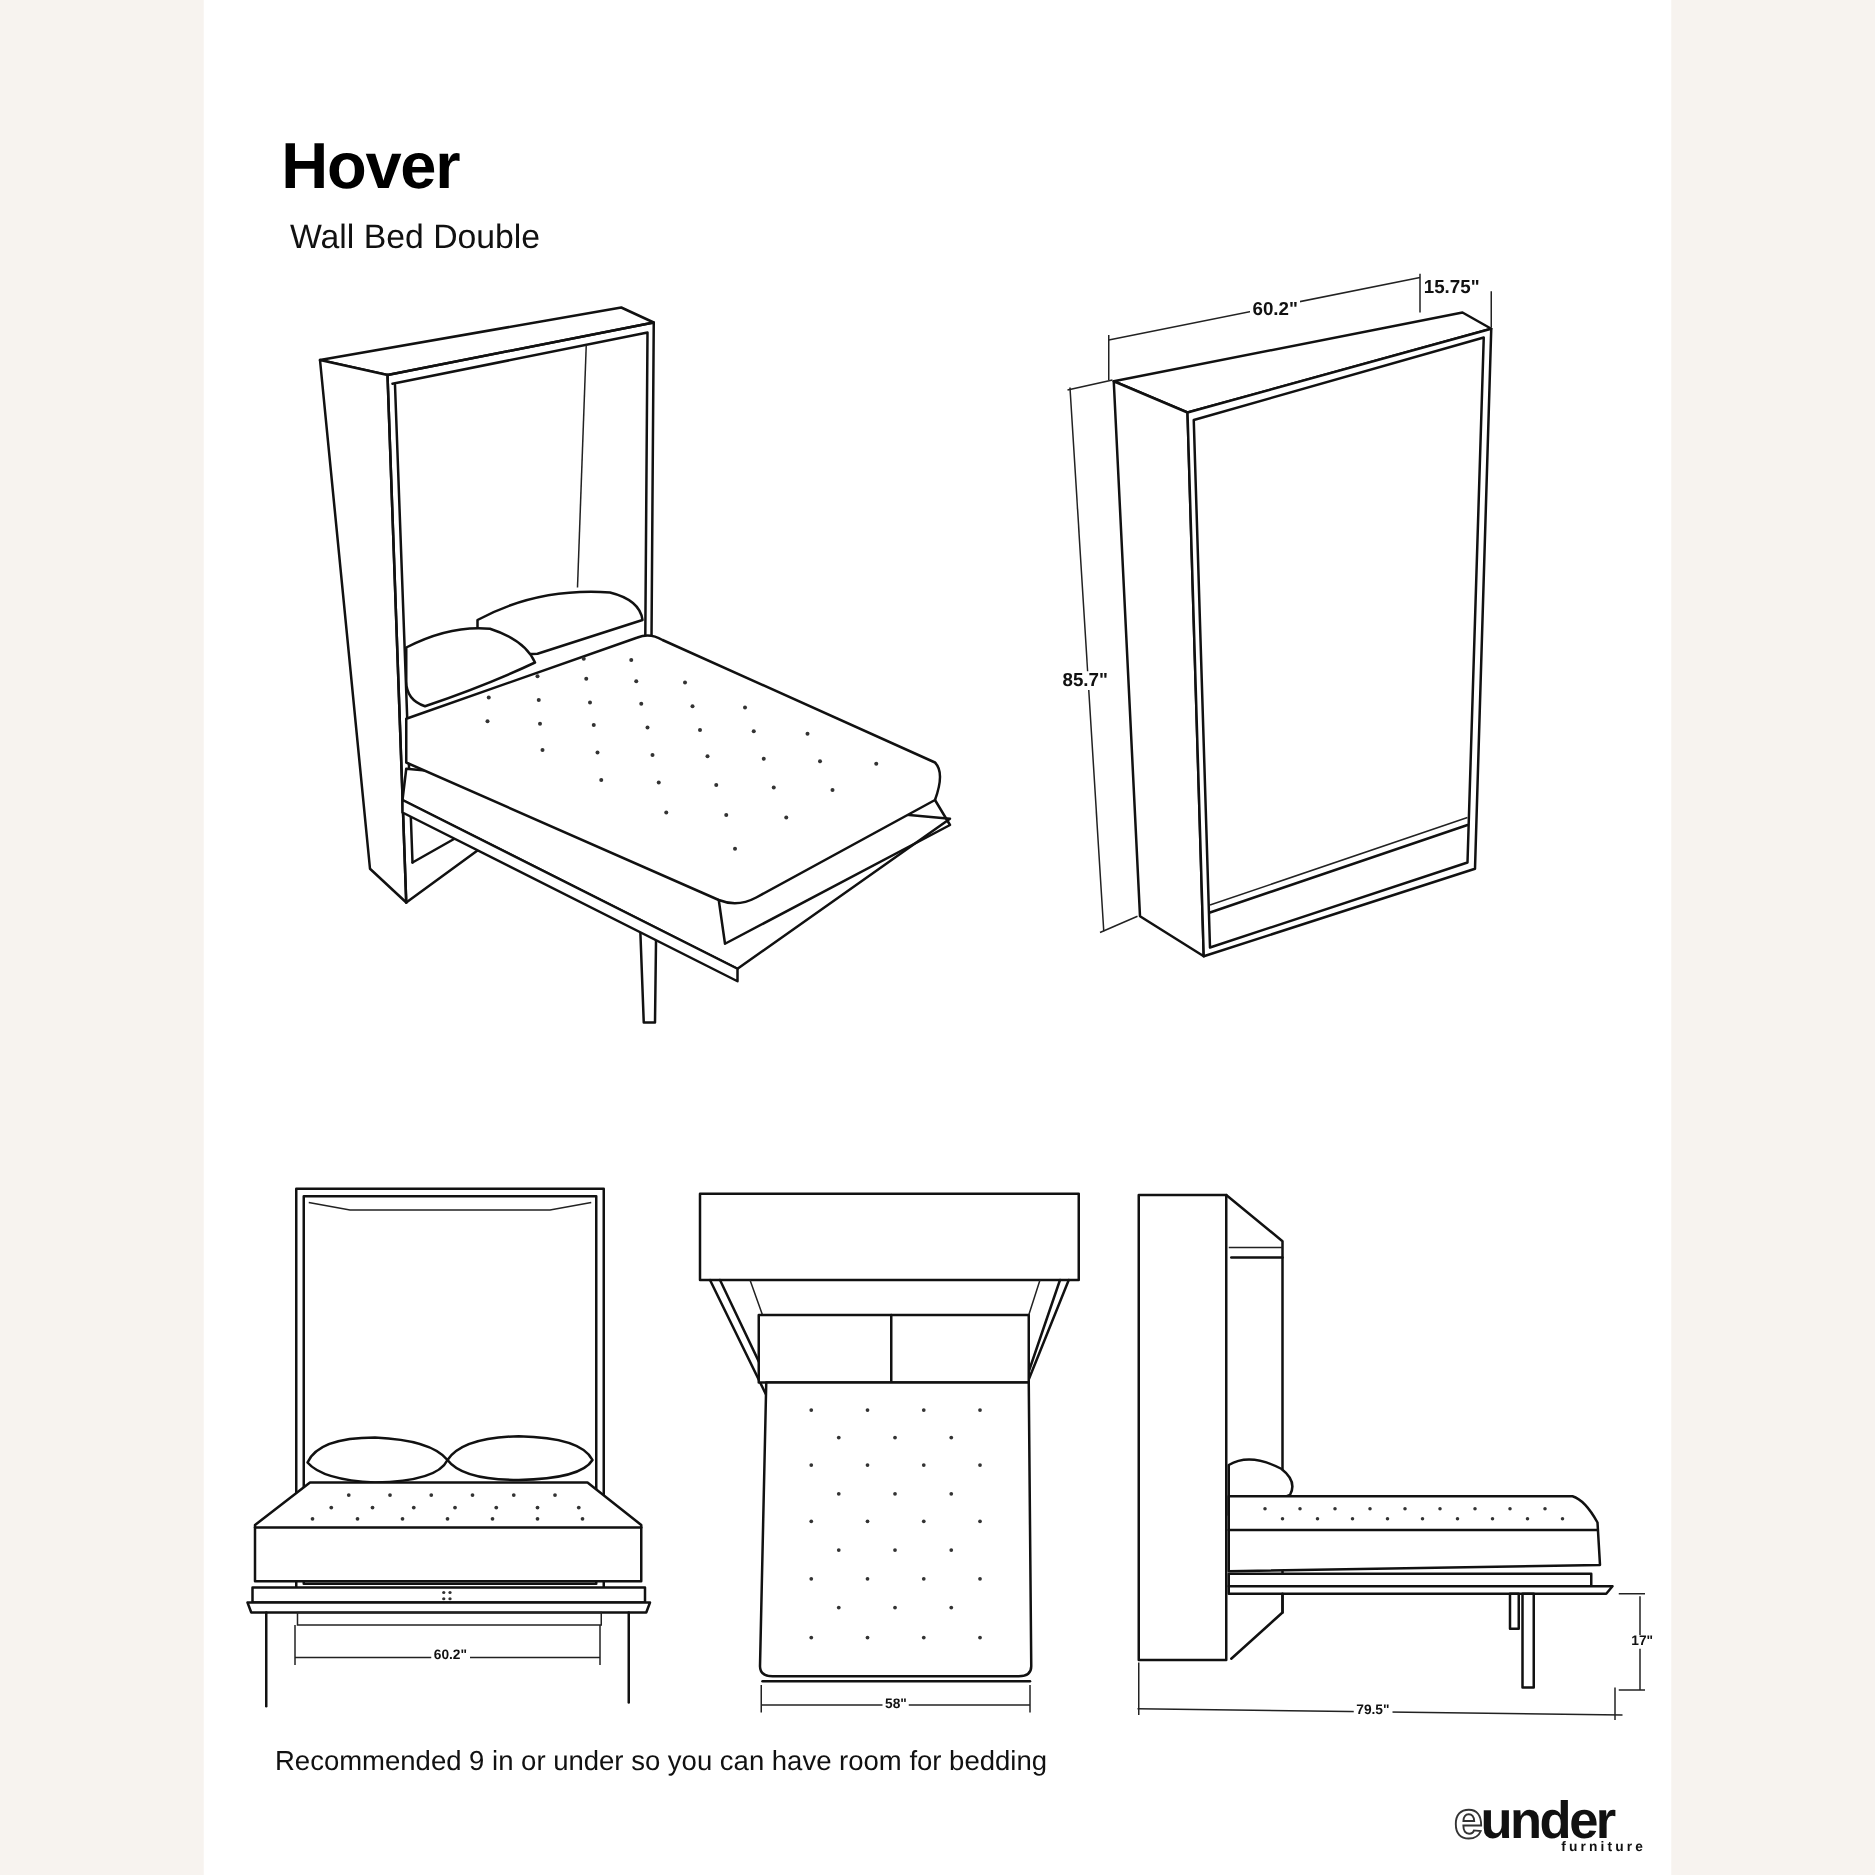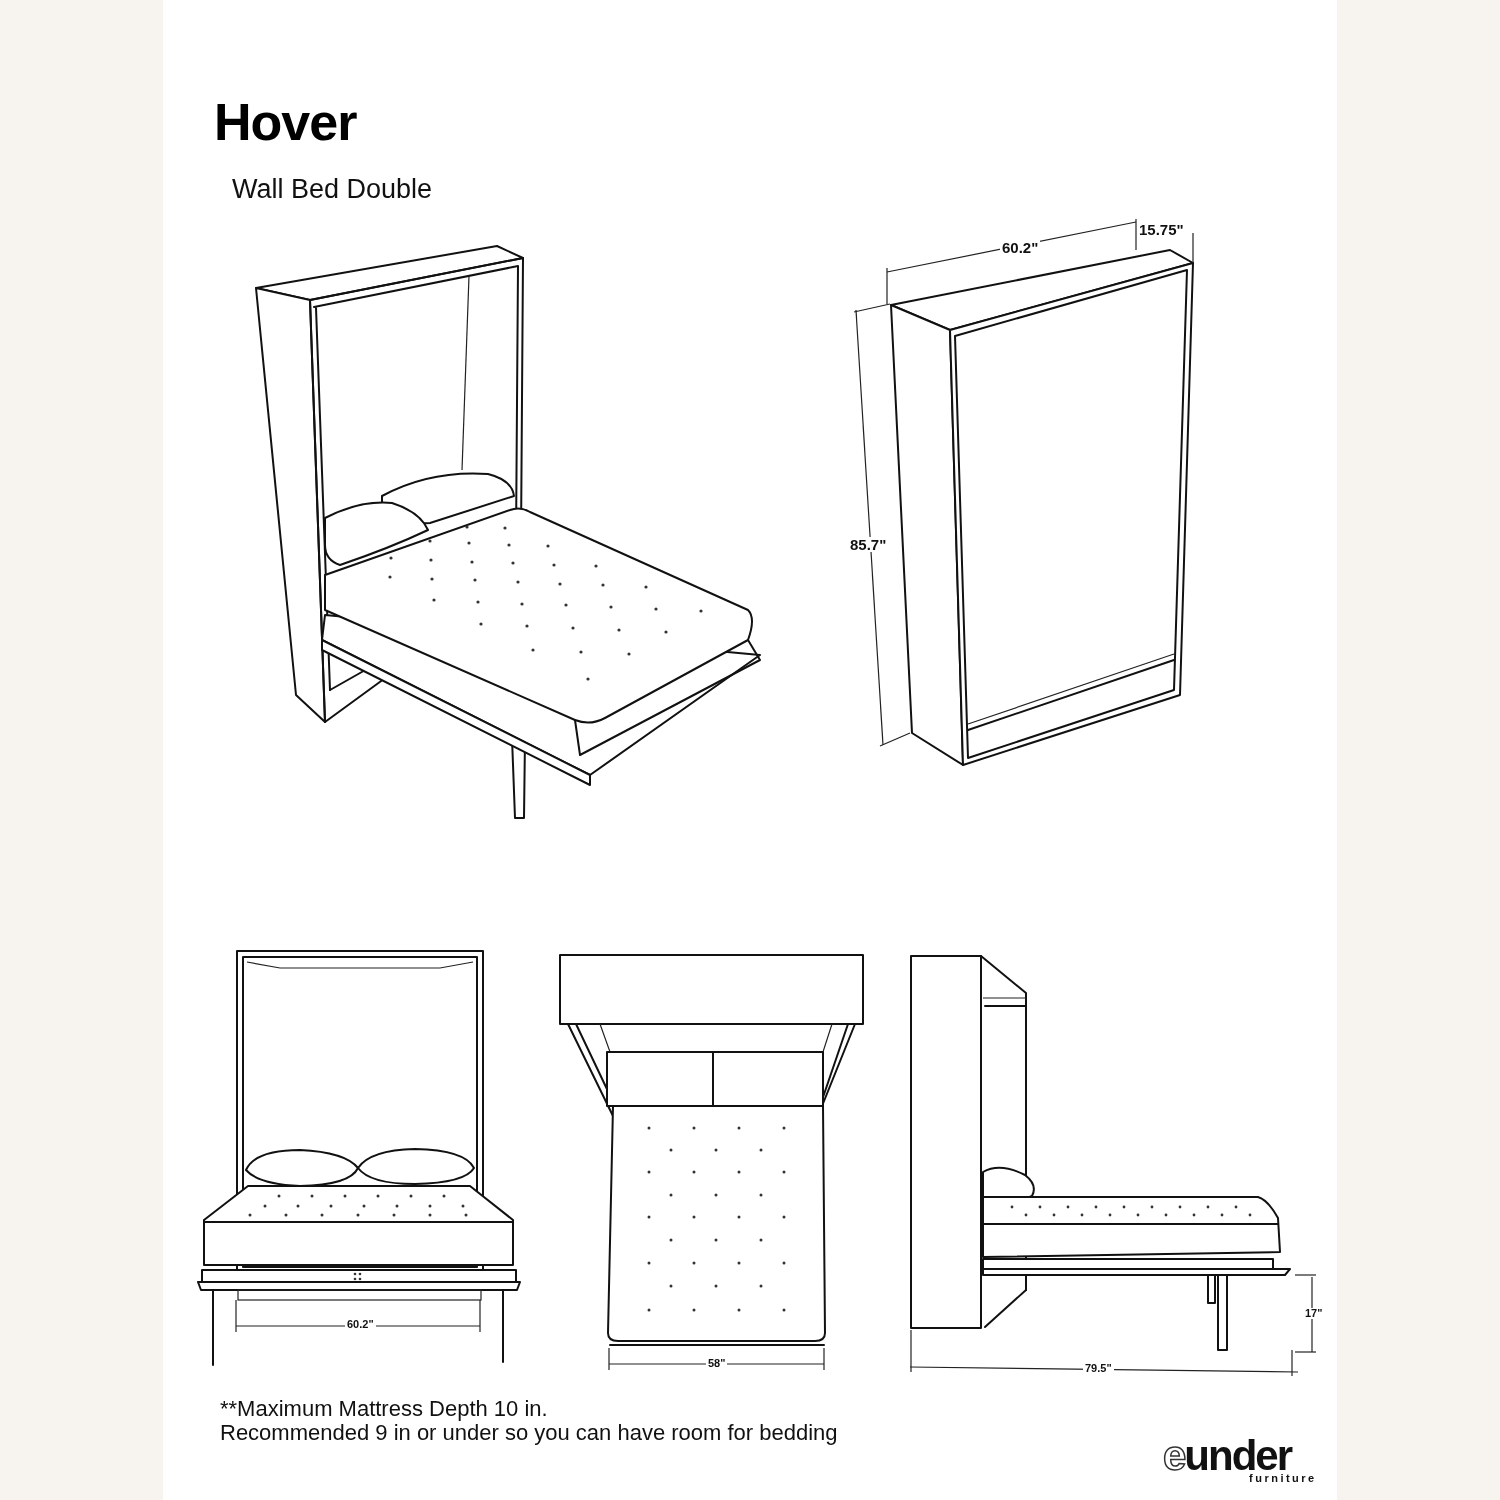--- a/index.html
+++ b/index.html
@@ -10,21 +10,21 @@
     font-family: "Liberation Sans", sans-serif;
   }
   .sheet {
     position: absolute; left: 163px; top: 0;
     width: 1174px; height: 1500px;
     background: #ffffff;
   }
   .title {
     position: absolute; left: 214px; top: 92px;
     font-size: 52px; font-weight: bold; color: #000;
-    letter-spacing: -1px; margin: 0;
+    letter-spacing: -1px; margin: 11px;
   }
   .subtitle {
     position: absolute; left: 216px; top: 158px;
     font-size: 27px; color: #111; margin: 16px;
   }
   svg.drawing {
     position: absolute; left: 0; top: 0;
     width: 1500px; height: 1500px;
   }
   svg.drawing .ln { fill: none; stroke: #111; stroke-width: 2; stroke-linejoin: round; stroke-linecap: round; }
@@ -293,20 +293,19 @@
 
 <span class="dim" style="left:1000px; top:240px; font-size:15px;">60.2"</span>
 <span class="dim" style="left:1137px; top:222px; font-size:15px;">15.75"</span>
 <span class="dim" style="left:848px; top:537px; font-size:15px;">85.7"</span>
 <span class="dim" style="left:345px; top:1319px; font-size:11px;">60.2"</span>
 <span class="dim" style="left:706px; top:1358px; font-size:11px;">58"</span>
 <span class="dim" style="left:1083px; top:1363px; font-size:11px;">79.5"</span>
 <span class="dim" style="left:1303px; top:1308px; font-size:11px;">17"</span>
 
 <div class="notes">
-  <div>**Maximum Mattress Depth 10 in.</div>
   <div>Recommended 9 in or under so you can have room for bedding</div>
 </div>
 
 <div class="logo">
   <span class="logo-word"><span class="logo-e">e</span><span>under</span></span>
   <span class="logo-sub">furniture</span>
 </div>
 
 </body></html>

